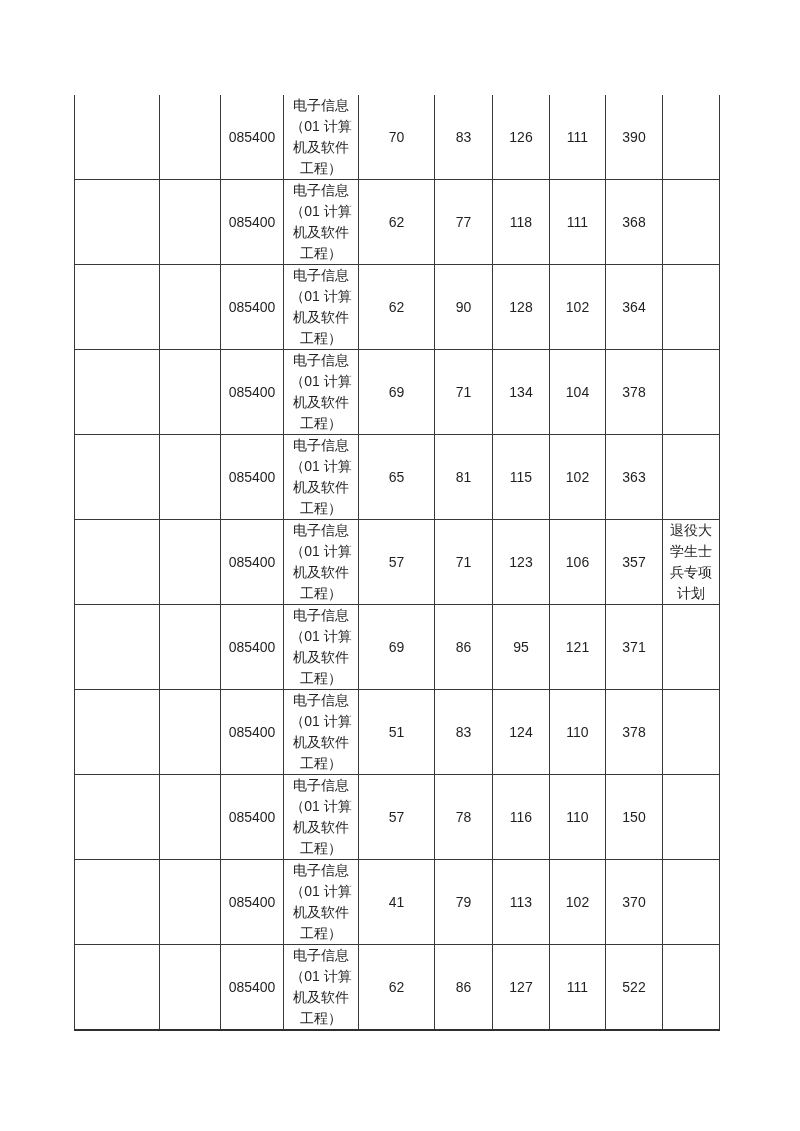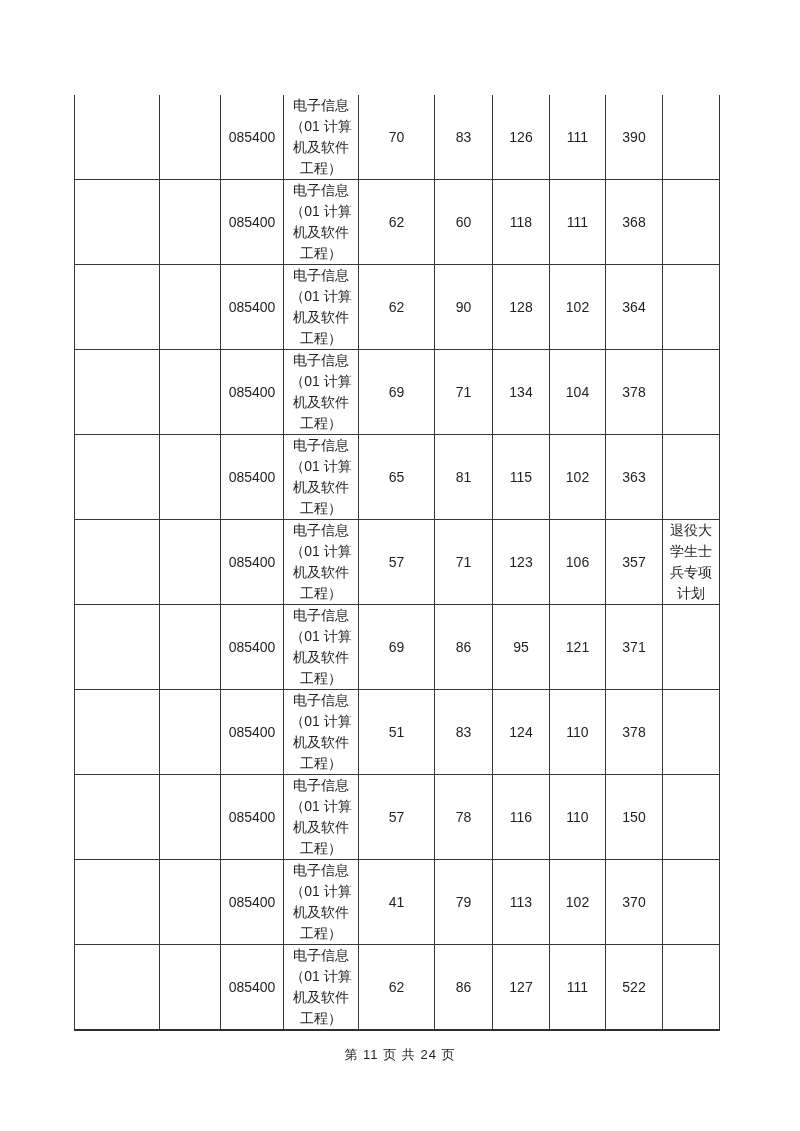--- a/index.html
+++ b/index.html
@@ -101,21 +101,21 @@
           <td></td>
           <td></td>
           <td>085400</td>
           <td>
             <span class="cell-line">电子信息</span>
             <span class="cell-line">（01 计算</span>
             <span class="cell-line">机及软件</span>
             <span class="cell-line">工程）</span>
           </td>
           <td>62</td>
-          <td>60</td>
+          <td>77</td>
           <td>118</td>
           <td>111</td>
           <td>368</td>
           <td></td>
         </tr>
         <tr>
           <td></td>
           <td></td>
           <td>085400</td>
           <td>
@@ -268,15 +268,14 @@
           <td>62</td>
           <td>86</td>
           <td>127</td>
           <td>111</td>
           <td>522</td>
           <td></td>
         </tr>
       </tbody>
   </table>
 
-  <div class="footer">第 11 页 共 24 页</div>
 
 </div>
 
 </body></html>

